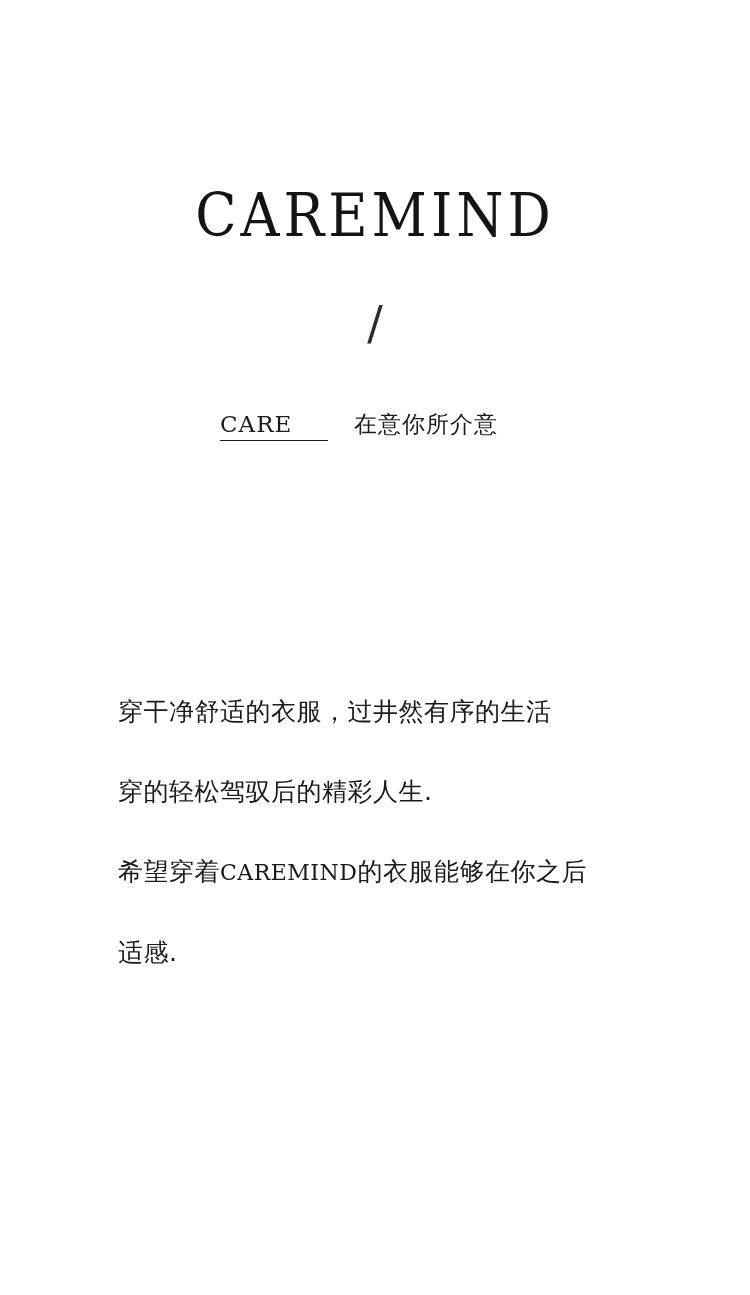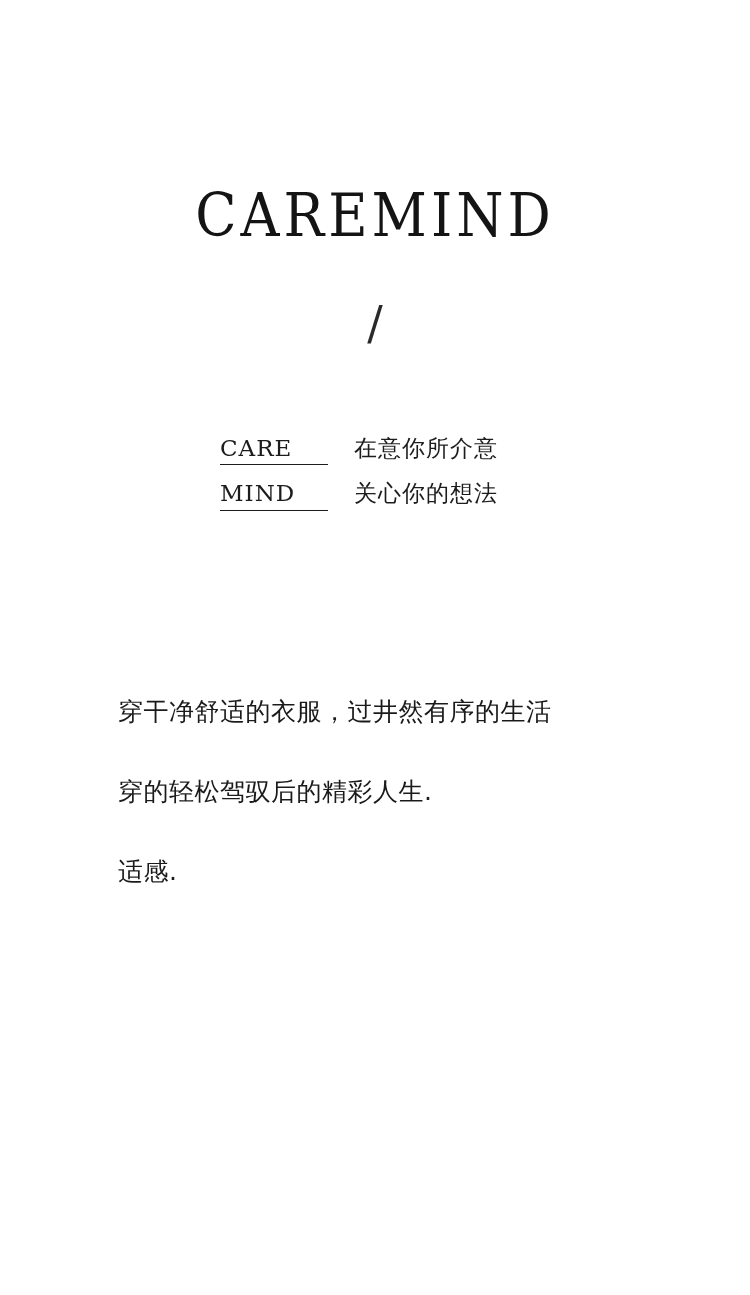--- a/index.html
+++ b/index.html
@@ -61,21 +61,20 @@
 
   
   .tagline {
     position: absolute;
     top: 412px;
     left: 0;
     width: 750px;
     display: flex;
     flex-direction: column;
     align-items: center;
-    margin-top: 24px;
   }
   .tagline-row {
     display: flex;
     align-items: baseline;
     width: 310px;
   }
   .tagline-row + .tagline-row {
     margin-top: 16px;
   }
   .tagline-key {
@@ -133,25 +132,22 @@
 
   <div class="divider-wrap">
     <div class="divider-slash">/</div>
   </div>
 
   <div class="tagline">
     <div class="tagline-row">
       <div class="tagline-key">CARE</div>
       <div class="tagline-val">在意你所介意</div>
     </div>
-    <div class="tagline-row">
-      <div class="tagline-key">MIND</div>
-      <div class="tagline-val">关心你的想法</div>
-    </div>
   </div>
 
   <div class="body-copy">
     <div class="body-line">穿干净舒适的衣服，过井然有序的生活</div>
     <div class="body-line">穿的轻松驾驭后的精彩人生.</div>
+    <div class="body-line">希望穿着<span class="inline-brand">CAREMIND</span>的衣服能够在你之后</div>
     <div class="body-line">适感.</div>
   </div>
 
 </div>
 
 </body></html>

